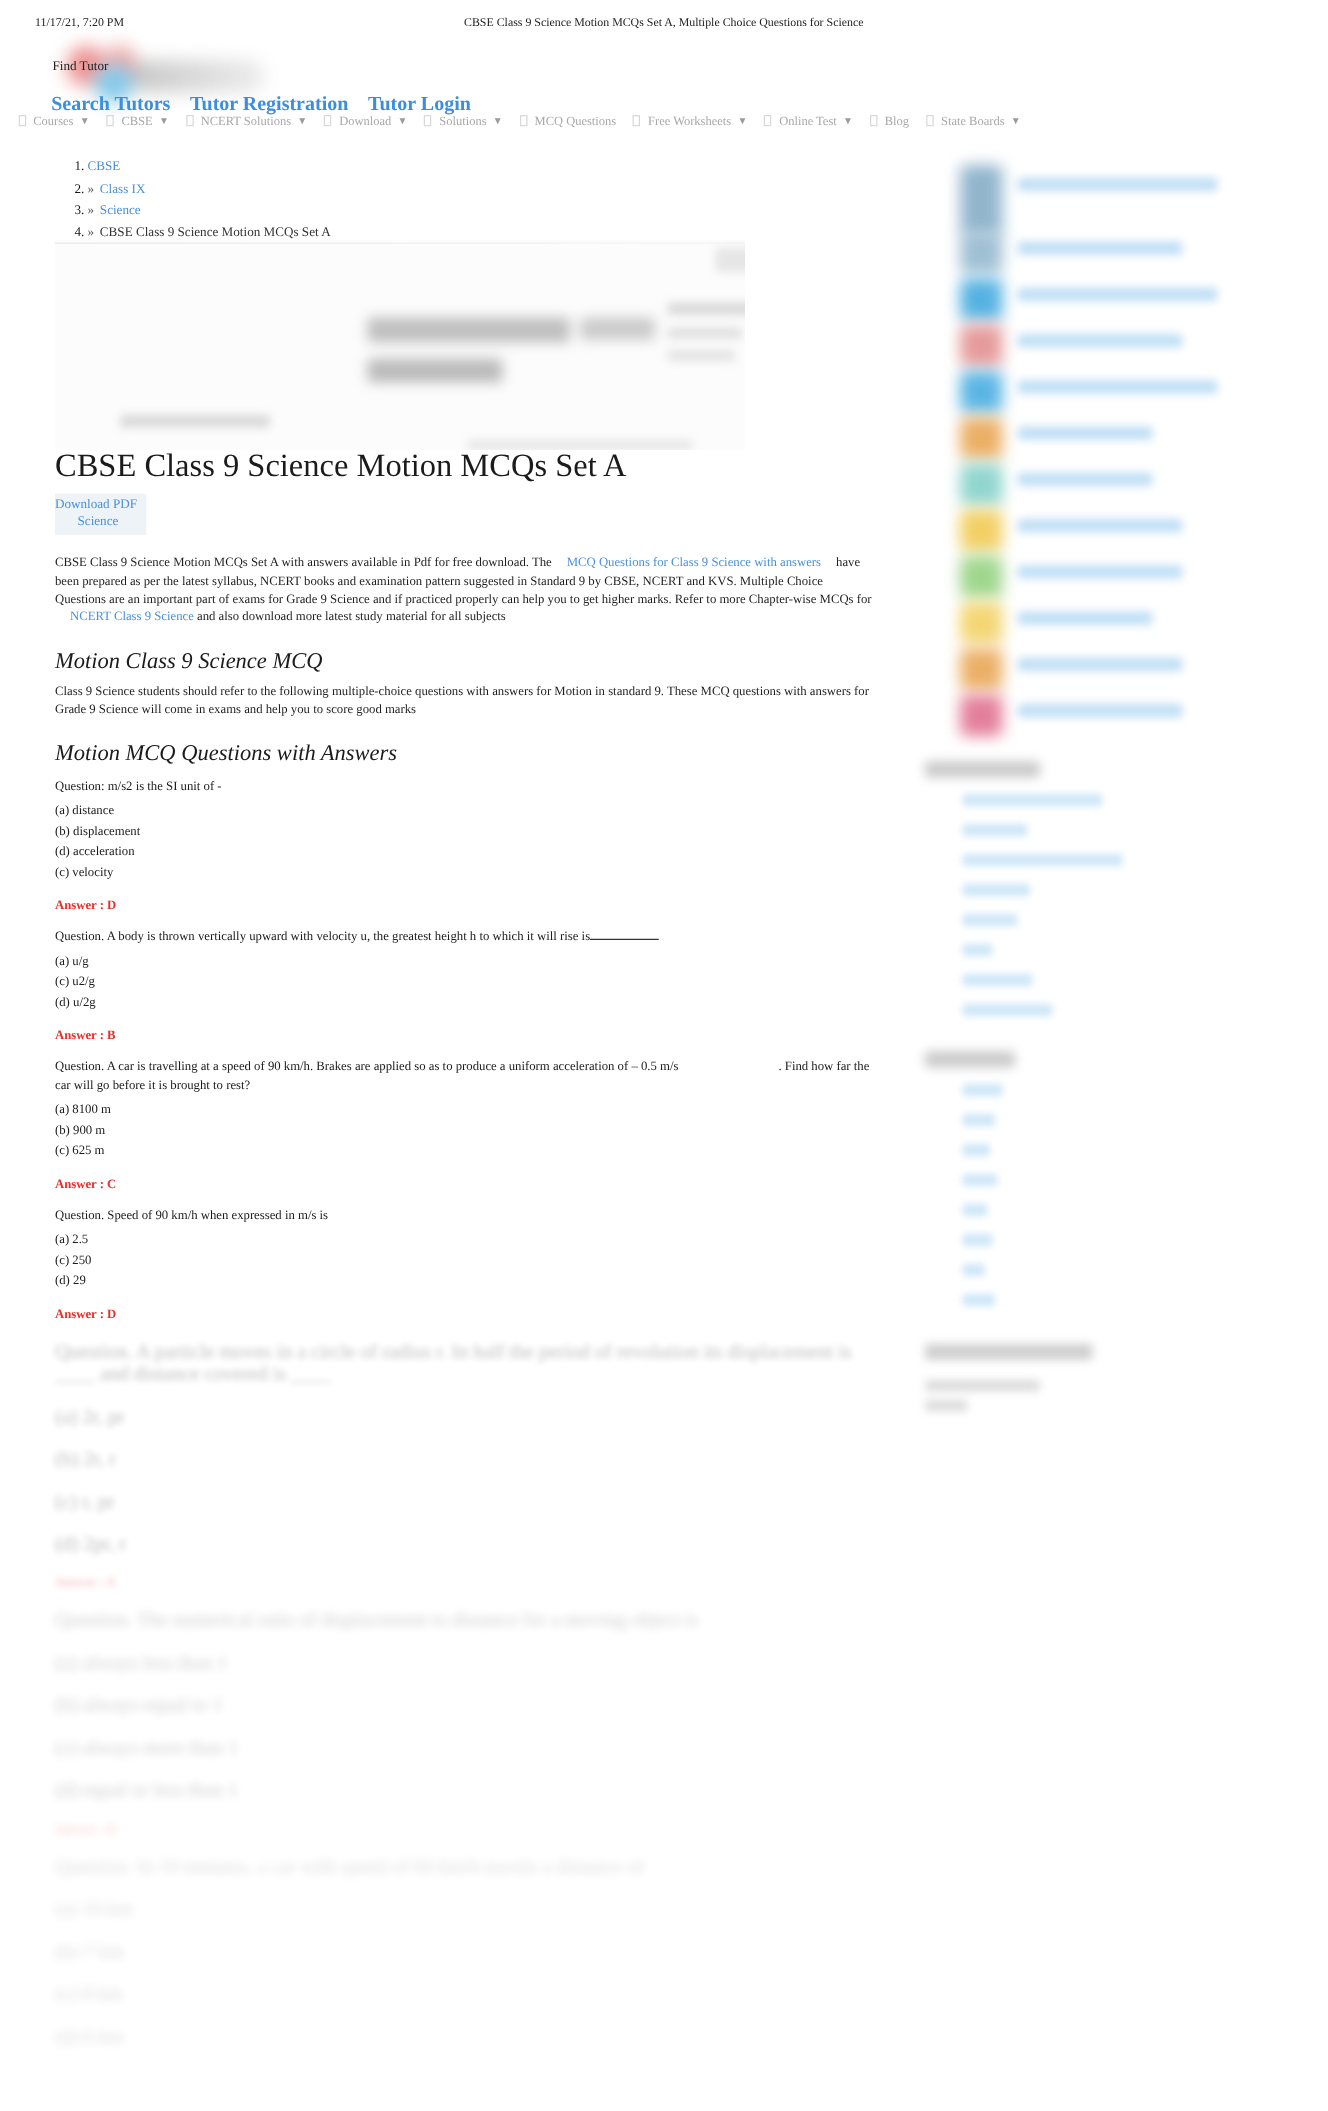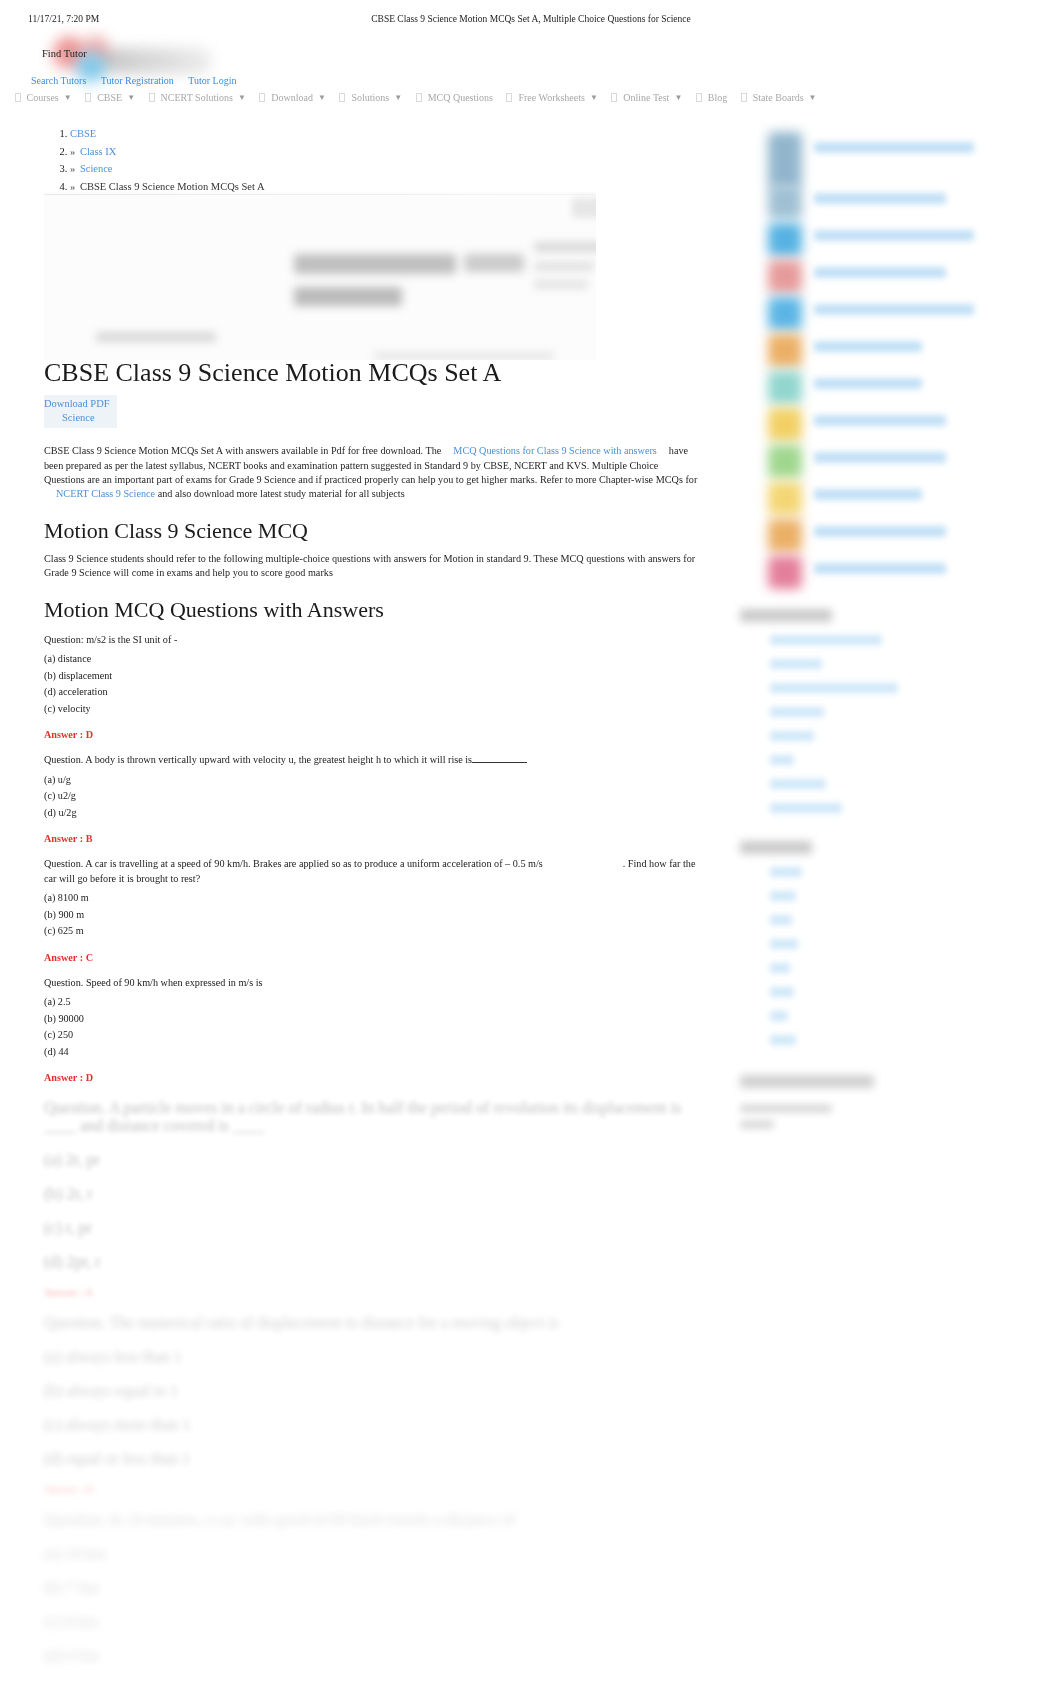--- a/index.html
+++ b/index.html
@@ -43,22 +43,23 @@
   .logo-blur .lb-c { position:absolute; left:36px; top:14px; width:34px; height:34px; border-radius:50%;
      background: radial-gradient(circle at 50% 50%, #3fa9dd 0%, #7cc8ea 60%, rgba(140,200,230,0) 80%); }
   .logo-blur .lb-d { position:absolute; left:66px; top:12px; width:108px; height:26px; border-radius:12px;
      background: linear-gradient(90deg, rgba(120,120,120,.55), rgba(160,160,160,.25)); }
 
   .find-tutor {
     position:absolute; left: 42px; top: 14px;
     font-size: 10.5px; color: #222;
   }
   .tutor-links {
-    position:absolute; left: 31px; top: 41px;
-    font-size: 10px;
+    position:absolute; left: 41px; top: 41px;
+    font-size: 16px;
+    font-weight: bold;
   }
   .tutor-links a {
     color: #3b8ede; text-decoration: none; margin-right: 12px;
   }
 
   
   .main-nav {
     position:absolute; top: 92px; left: 0; width: 1062px;
     height: 18px;
     font-size: 10px;
@@ -167,22 +168,22 @@
     font-size: 10.2px;
     line-height: 1.42;
     margin: 6px 0 10px 0;
     color: #1f1f1f;
     text-align: left;
   }
   p.body a { color:#4a90d9; text-decoration:none; }
   .gap { display:inline-block; width: 12px; }
 
   h2.sec {
-    font-size: 22px; font-weight: normal;
-    margin: 16px 0 8px 0; color:#1b1b1b;
+    font-size: 18px; font-weight: normal;
+    margin: 16px 0 8px 0; color:#1b1b1b;font-style:italic;
   }
 
   .q-block { margin: 10px 0 0 0; }
   .q-block .qtext {
     font-size: 10.2px; line-height: 1.42; margin: 0 0 5px 0;
   }
   .q-block .opt {
     font-size: 10.2px; line-height: 1.42; margin: 0 0 2px 0;
   }
   .ans {
@@ -367,23 +368,22 @@
     <p class="opt">(a) 8100 m</p>
     <p class="opt">(b) 900 m</p>
     <p class="opt">(c) 625 m</p>
   </div>
   <p class="ans">Answer : C</p>
 
   
   <div class="q-block">
     <p class="qtext">Question. Speed of 90 km/h when expressed in m/s is</p>
     <p class="opt">(a) 2.5</p>
-    <p class="opt">(b) 90000</p>
     <p class="opt">(c) 250</p>
-    <p class="opt">(d) 44</p>
+    <p class="opt">(d) 29</p>
   </div>
   <p class="ans">Answer : D</p>
 
   
   <div class="faded">
     <p class="qtext">Question. A particle moves in a circle of radius r. In half the period of revolution its displacement is ____ and distance covered is ____</p>
     <p class="opt">(a) 2r, pr</p>
     <p class="opt">(b) 2r, r</p>
     <p class="opt">(c) r, pr</p>
     <p class="opt">(d) 2pr, r</p>

